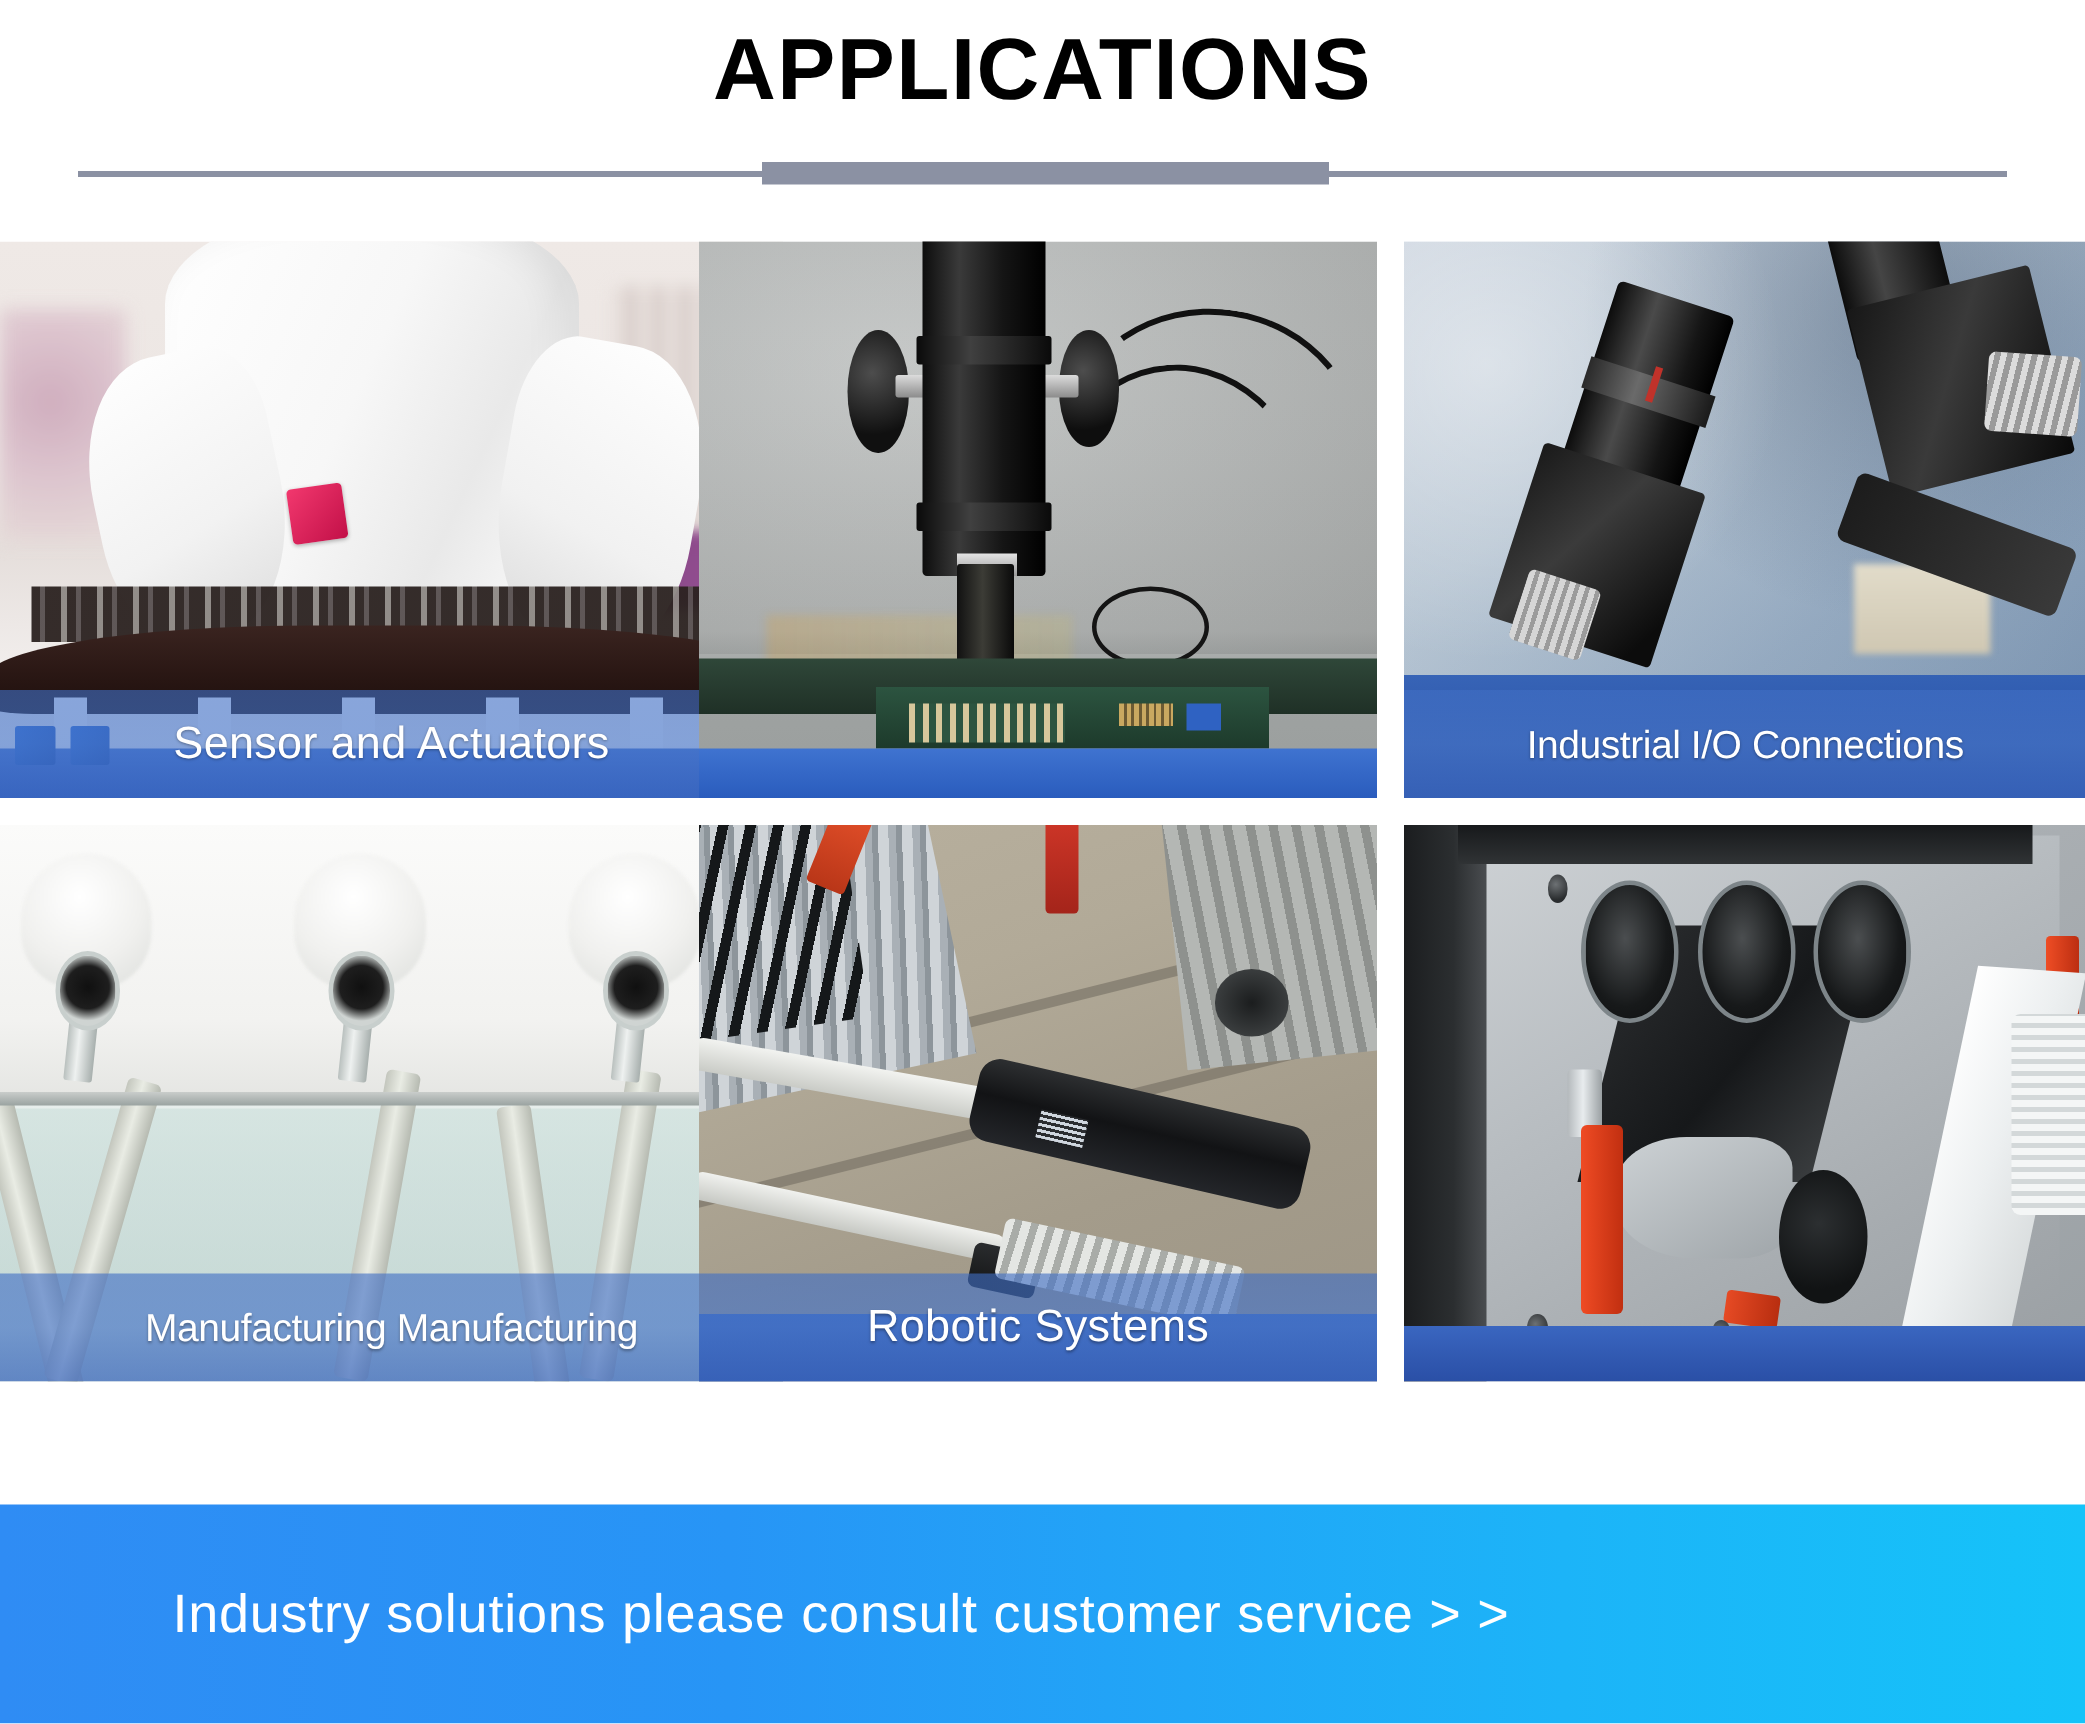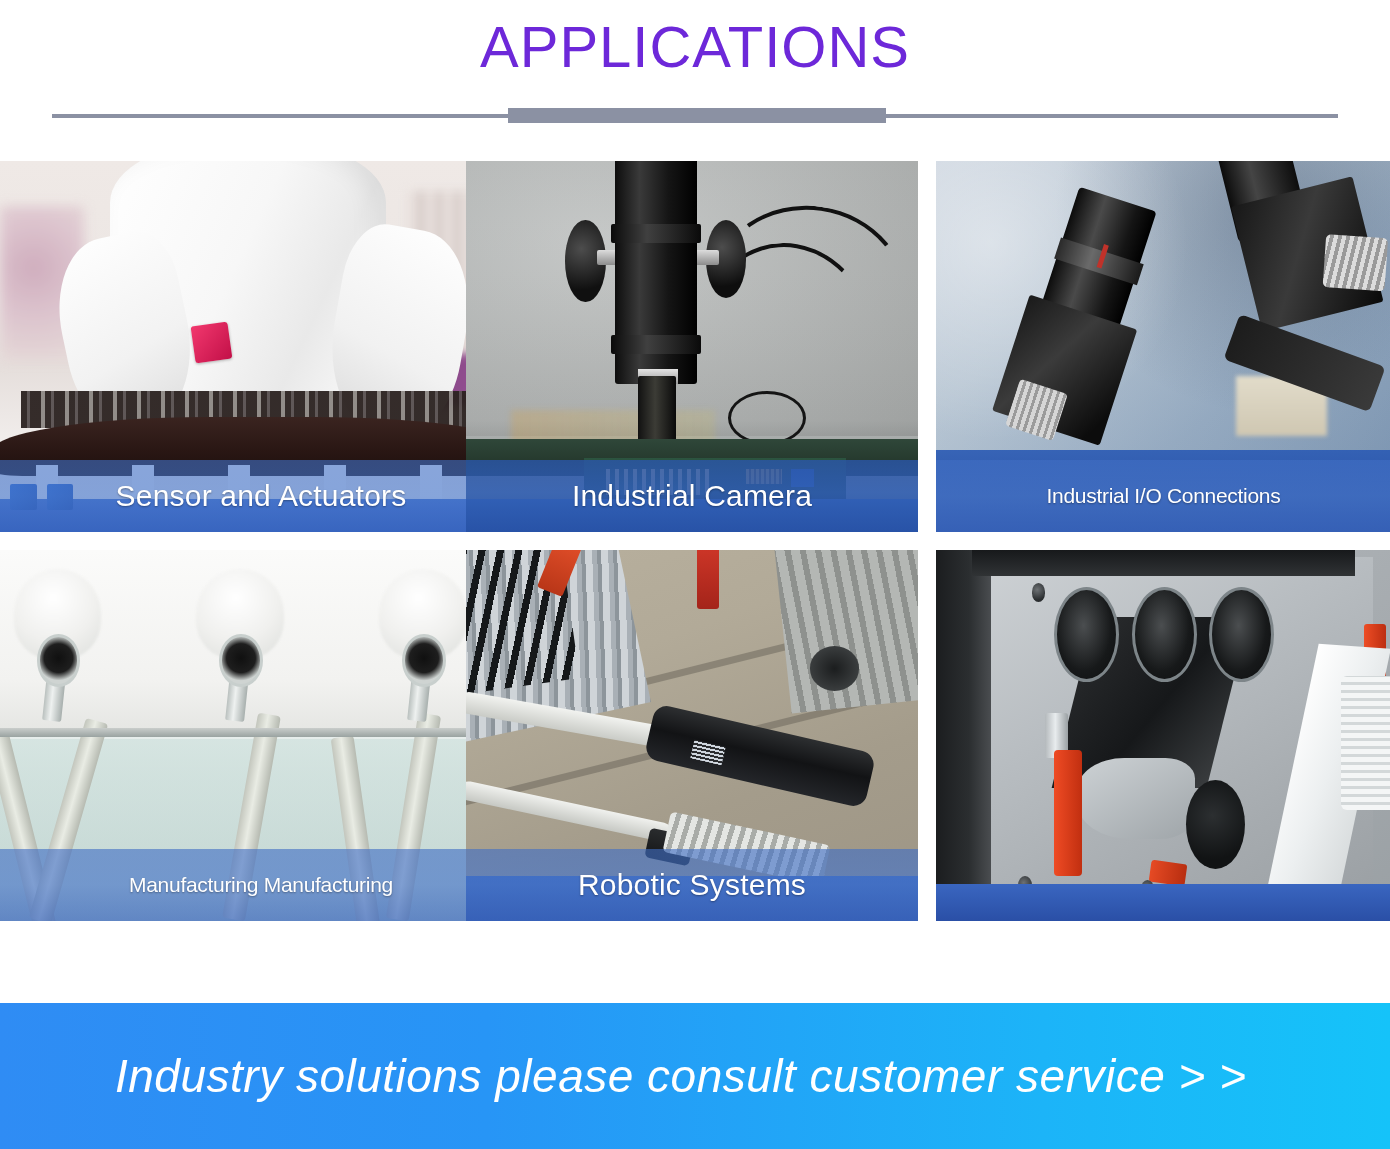--- a/index.html
+++ b/index.html
@@ -17,23 +17,23 @@
 
   
   .page-header {
     width: 100%;
     padding-top: 18px;
     text-align: center;
   }
   .page-title {
     font-family: "Liberation Sans", sans-serif;
     font-size: 58px;
-    font-weight: normal;
+    font-weight: bold;
     letter-spacing: 1px;
-    color: #6d28d9;
+    color: #000000;
     line-height: 1.0;
     margin: 0;
   }
 
   .divider-wrap {
     position: relative;
     width: 1390px;
     height: 40px;
     margin-top: 20px;
   }
@@ -101,37 +101,36 @@
                 rgba(60,104,190,0.72) 100%);
   }
   .card-label {
     color: #ffffff;
     font-size: 30px;
     font-weight: normal;
     letter-spacing: 0.2px;
     white-space: nowrap;
     text-shadow: 0 1px 2px rgba(0,0,0,0.35);
   }
-  .card-label.tight { font-size: 21px; letter-spacing: -0.3px; }
+  .card-label.tight { font-size: 26px; letter-spacing: -0.3px; }
 
   
   .bottom-banner {
     position: absolute;
     left: 0;
     top: 1003px;
     width: 1390px;
     height: 146px;
     background: linear-gradient(to right, #2f8cf4 0%, #2795f6 35%, #1cb4f8 75%, #15c3f9 100%);
     display: flex;
     align-items: center;
   }
   .banner-text {
     color: #ffffff;
-    font-size: 46px;
-    font-style: italic;
+    font-size: 36px;
     font-family: "Liberation Sans", sans-serif;
     margin-left: 115px;
     letter-spacing: 0.5px;
     white-space: nowrap;
   }
 
   
 
   
   .ph-sensor {
@@ -652,23 +651,20 @@
         <div class="ring2"></div>
         <div class="collar"></div>
         <div class="barrel"></div>
         <div class="bench-green"></div>
         <div class="pcb"></div>
         <div class="pcb-pins"></div>
         <div class="pcb-chip"></div>
         <div class="pcb-blue"></div>
         <div class="blue-base"></div>
       </div>
-    </div>
-    <div class="card-label-band">
-      <span class="card-label">Industrial Camera</span>
     </div>
   </div>
 
   <div class="card col3">
     <div class="card-photo">
       <div class="ph-io">
         <div class="blur-bg"></div>
         <div class="beige"></div>
         <div class="cam-a">
           <div class="lens"></div>

